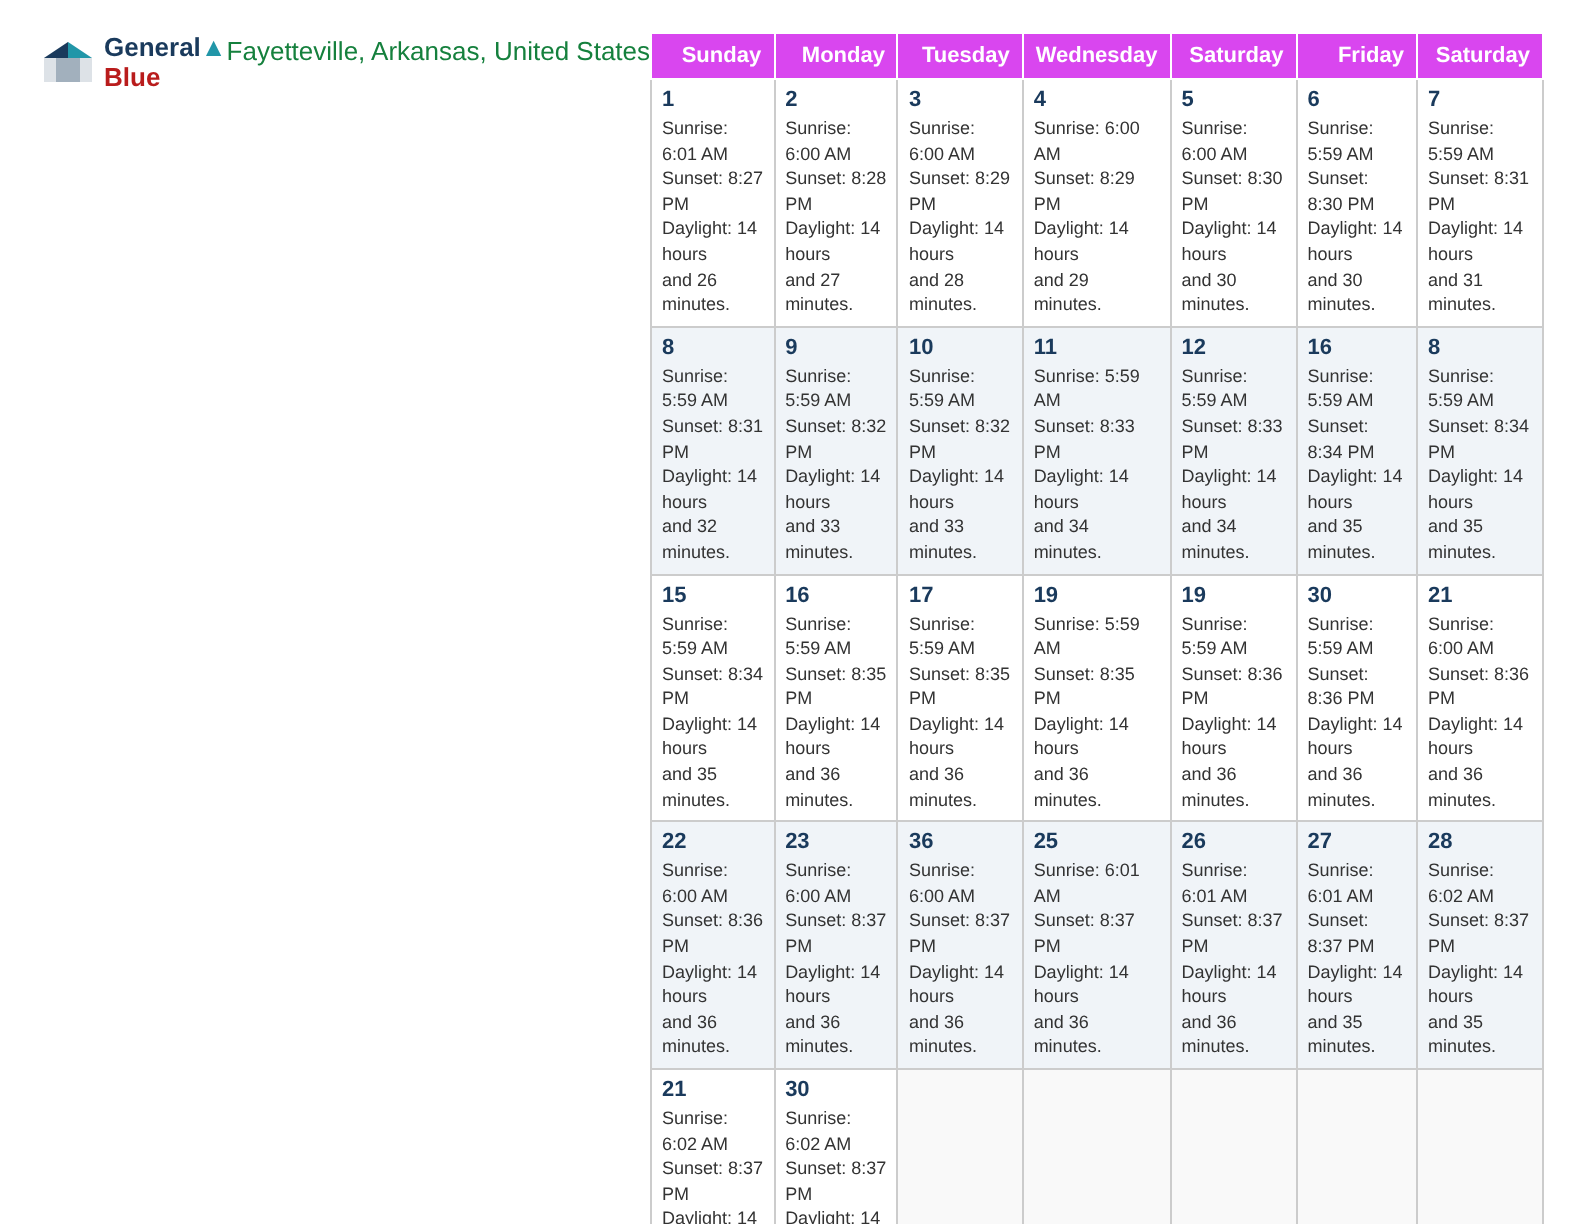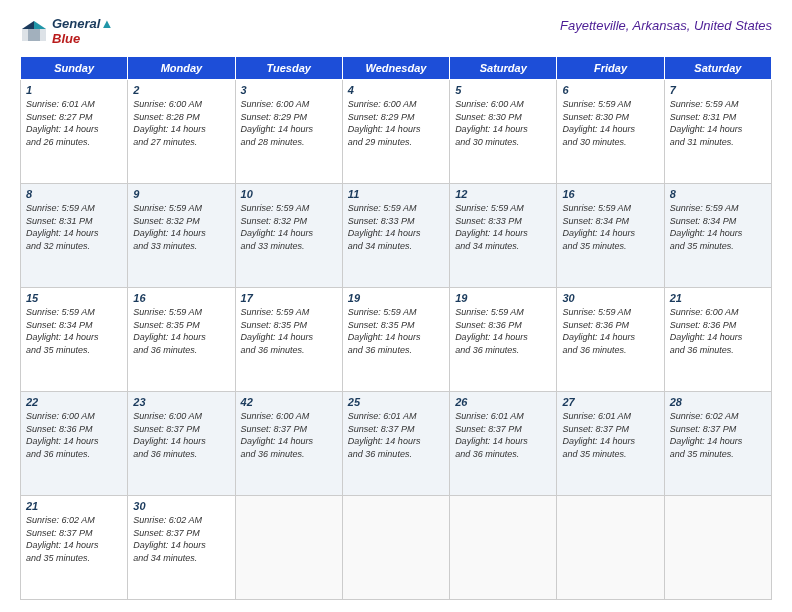--- a/index.html
+++ b/index.html
@@ -8,22 +8,21 @@
       height: 612px;
       font-family: Arial, sans-serif;
       background: #fff;
       overflow: hidden;
     }
     .page {
       width: 792px;
       height: 612px;
       padding: 16px 20px 12px 20px;
       display: flex;
-      flex-direction: column;
-      font-style: italic;
+      flex-direction: row;
     }
     .header {
       display: flex;
       justify-content: space-between;
       align-items: flex-start;
       margin-bottom: 10px;
     }
     .logo {
       display: flex;
       align-items: center;
@@ -37,36 +36,36 @@
       text-align: right;
     }
     .month-title {
       font-size: 32px;
       font-weight: bold;
       color: #1a3a5c;
       line-height: 1.1;
     }
     .location {
       font-size: 13px;
-      color: #4c1d95;
+      color: #15803d;
       margin-top: 2px;
     }
     .calendar {
       flex: 1;
       border-collapse: collapse;
       width: 100%;
       font-size: 9.5px;
     }
     .calendar thead th {
-      background: #1d4ed8;
+      background: #d946ef;
       color: #fff;
       font-size: 11px;
       font-weight: bold;
       padding: 5px 6px;
-      text-align: center;
+      text-align: right;
       border: 1px solid #fff;
     }
     .calendar tbody td {
       border: 1px solid #ccc;
       vertical-align: top;
       padding: 4px 5px;
       width: calc(100% / 7);
       background: #fff;
     }
     .calendar tbody tr:nth-child(even) td {
@@ -286,21 +285,21 @@
 and 36 minutes.</div>
           </td>
           <td>
             <span class="day-num">23</span>
             <div class="day-info" style="white-space: pre-line;">Sunrise: 6:00 AM
 Sunset: 8:37 PM
 Daylight: 14 hours
 and 36 minutes.</div>
           </td>
           <td>
-            <span class="day-num">42</span>
+            <span class="day-num">36</span>
             <div class="day-info" style="white-space: pre-line;">Sunrise: 6:00 AM
 Sunset: 8:37 PM
 Daylight: 14 hours
 and 36 minutes.</div>
           </td>
           <td>
             <span class="day-num">25</span>
             <div class="day-info" style="white-space: pre-line;">Sunrise: 6:01 AM
 Sunset: 8:37 PM
 Daylight: 14 hours

